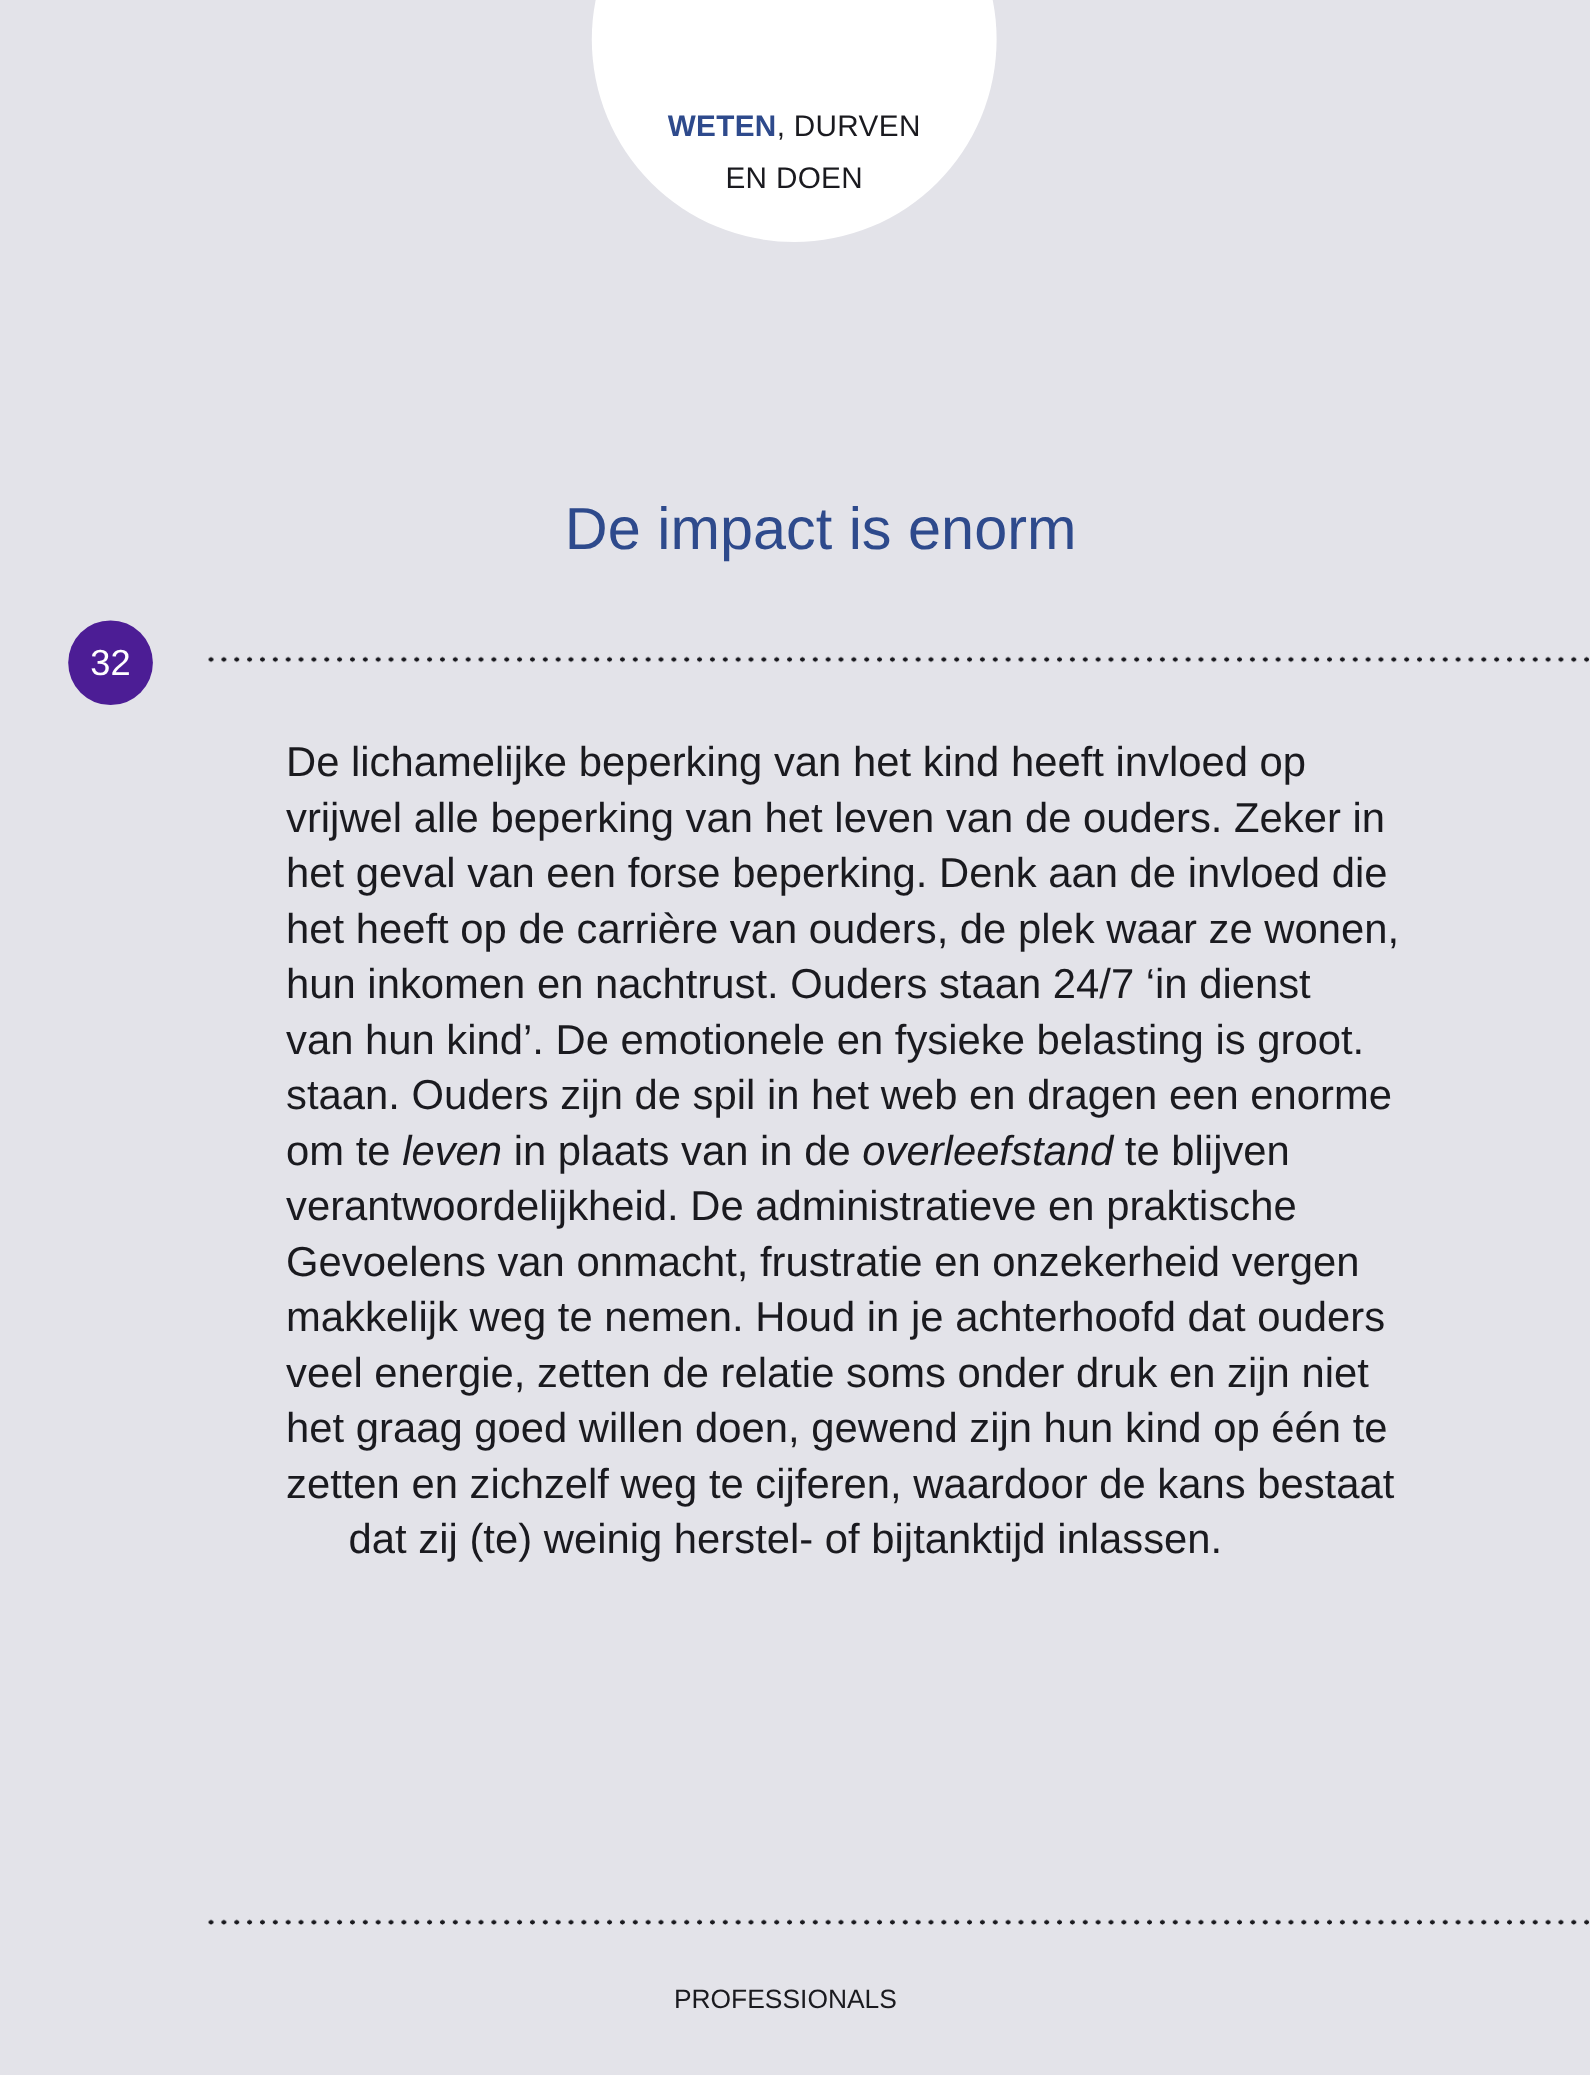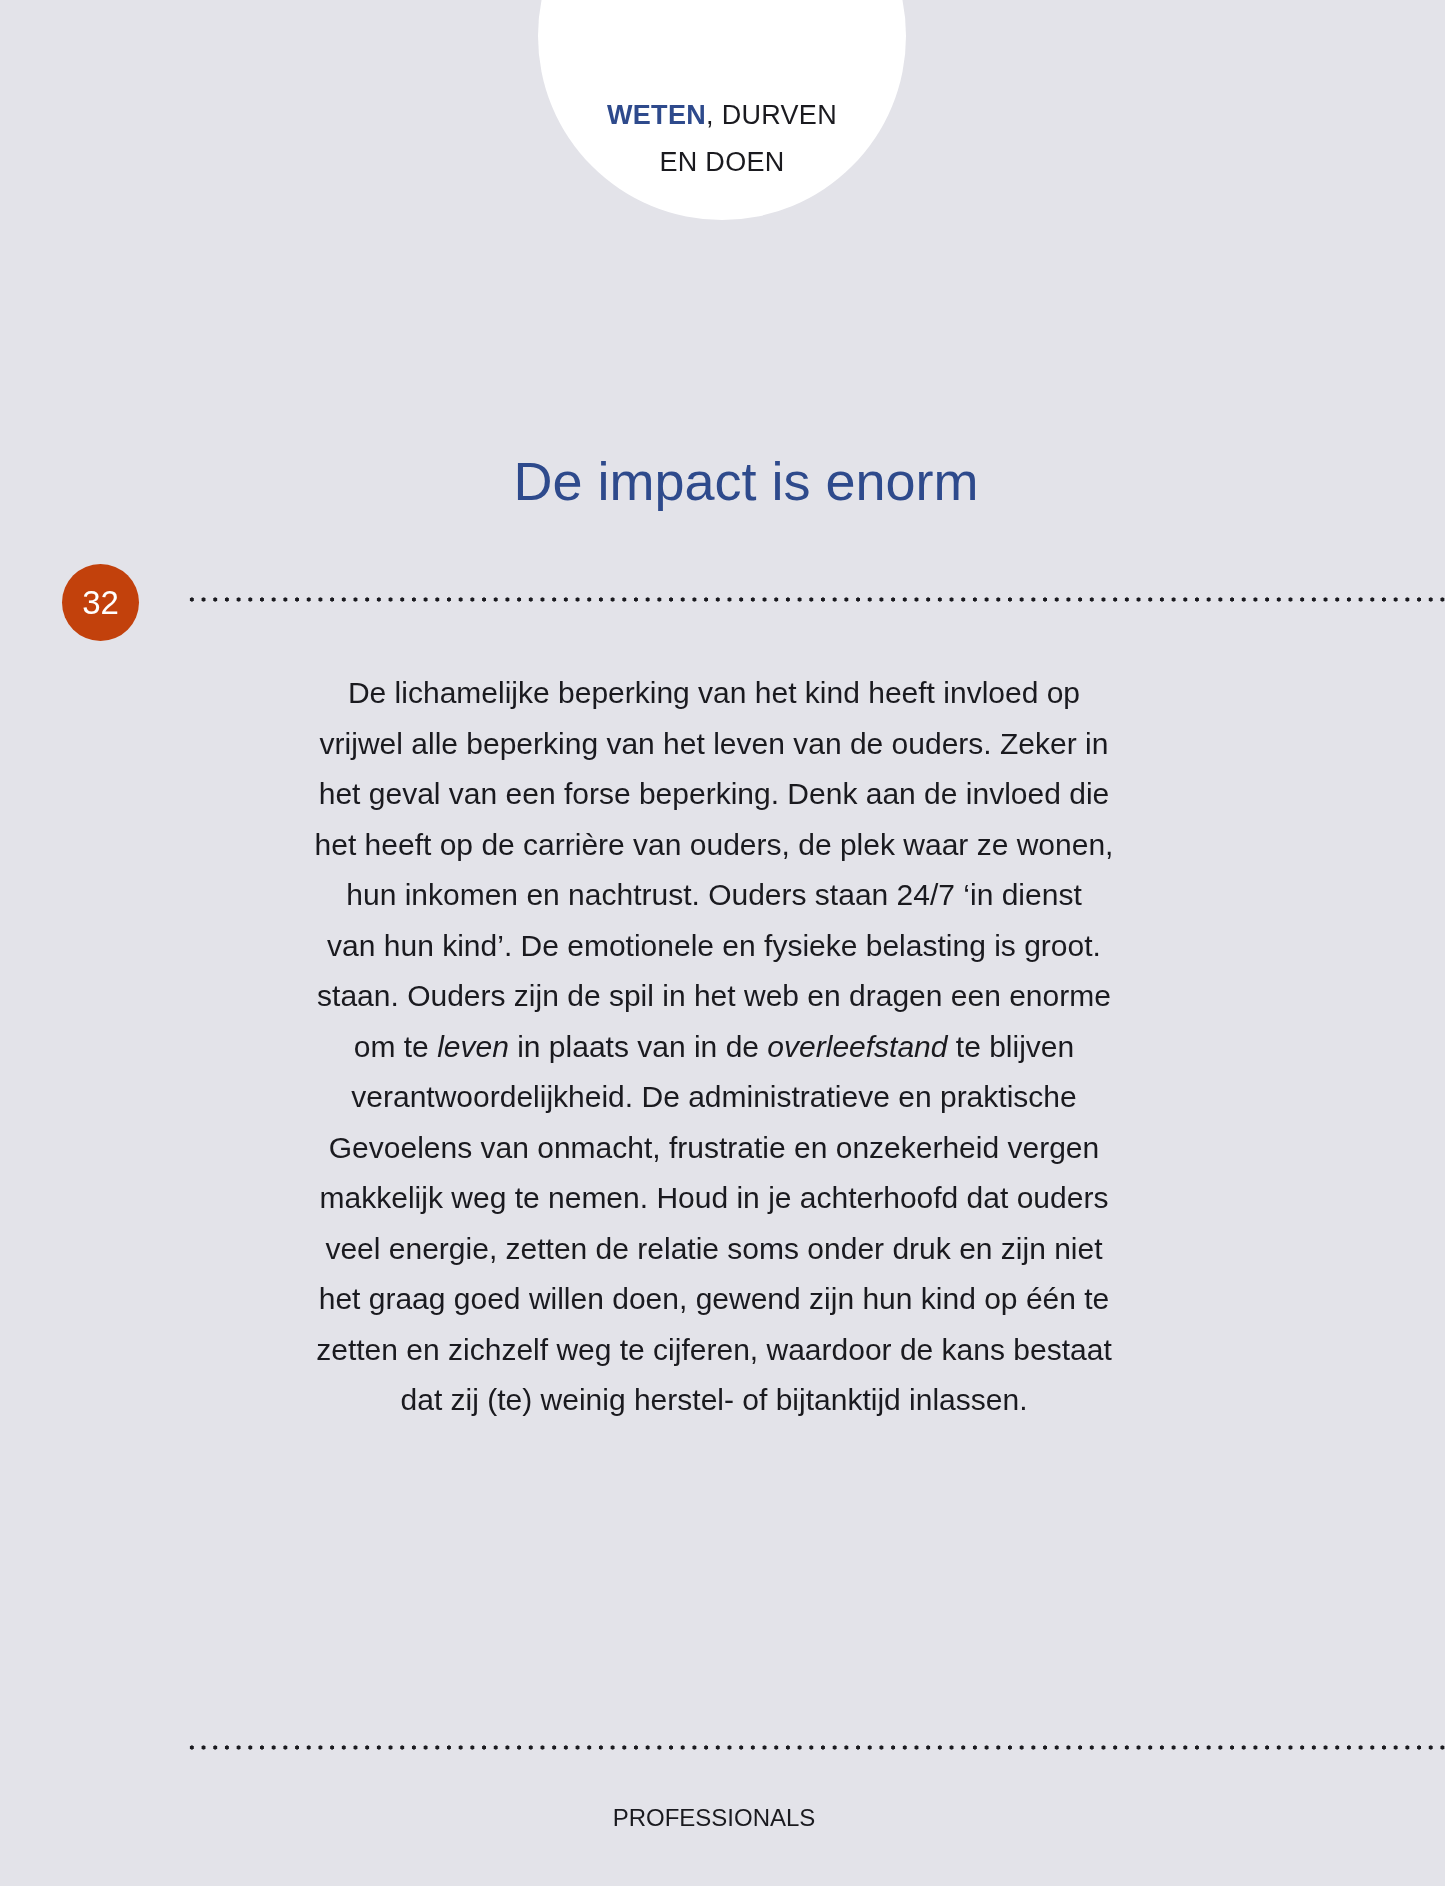--- a/index.html
+++ b/index.html
@@ -53,21 +53,21 @@
       letter-spacing: 0px;
       padding-left: 32px;
     }
     .page-number {
       position: absolute;
       left: 62px;
       top: 564px;
       width: 77px;
       height: 77px;
       border-radius: 50%;
-      background: #c2410c;
+      background: #4c1d95;
       color: #ffffff;
       font-size: 33px;
       line-height: 77px;
       text-align: center;
     }
     .dotted-rule {
       position: absolute;
       left: 186px;
       right: 0;
       height: 5px;
@@ -77,21 +77,21 @@
       background-position: 0 0;
     }
     .rule-top { top: 597px; }
     .rule-bottom { top: 1745px; }
     .body-text {
       position: absolute;
       left: 260px;
       width: 908px;
       top: 668px;
       text-align: center;
-      font-size: 30px;
+      font-size: 38px;
       line-height: 50.5px;
       color: #1a1a1f;
     }
     .body-line {
       display: block;
       white-space: nowrap;
     }
     .body-line em {
       font-style: italic;
     }

